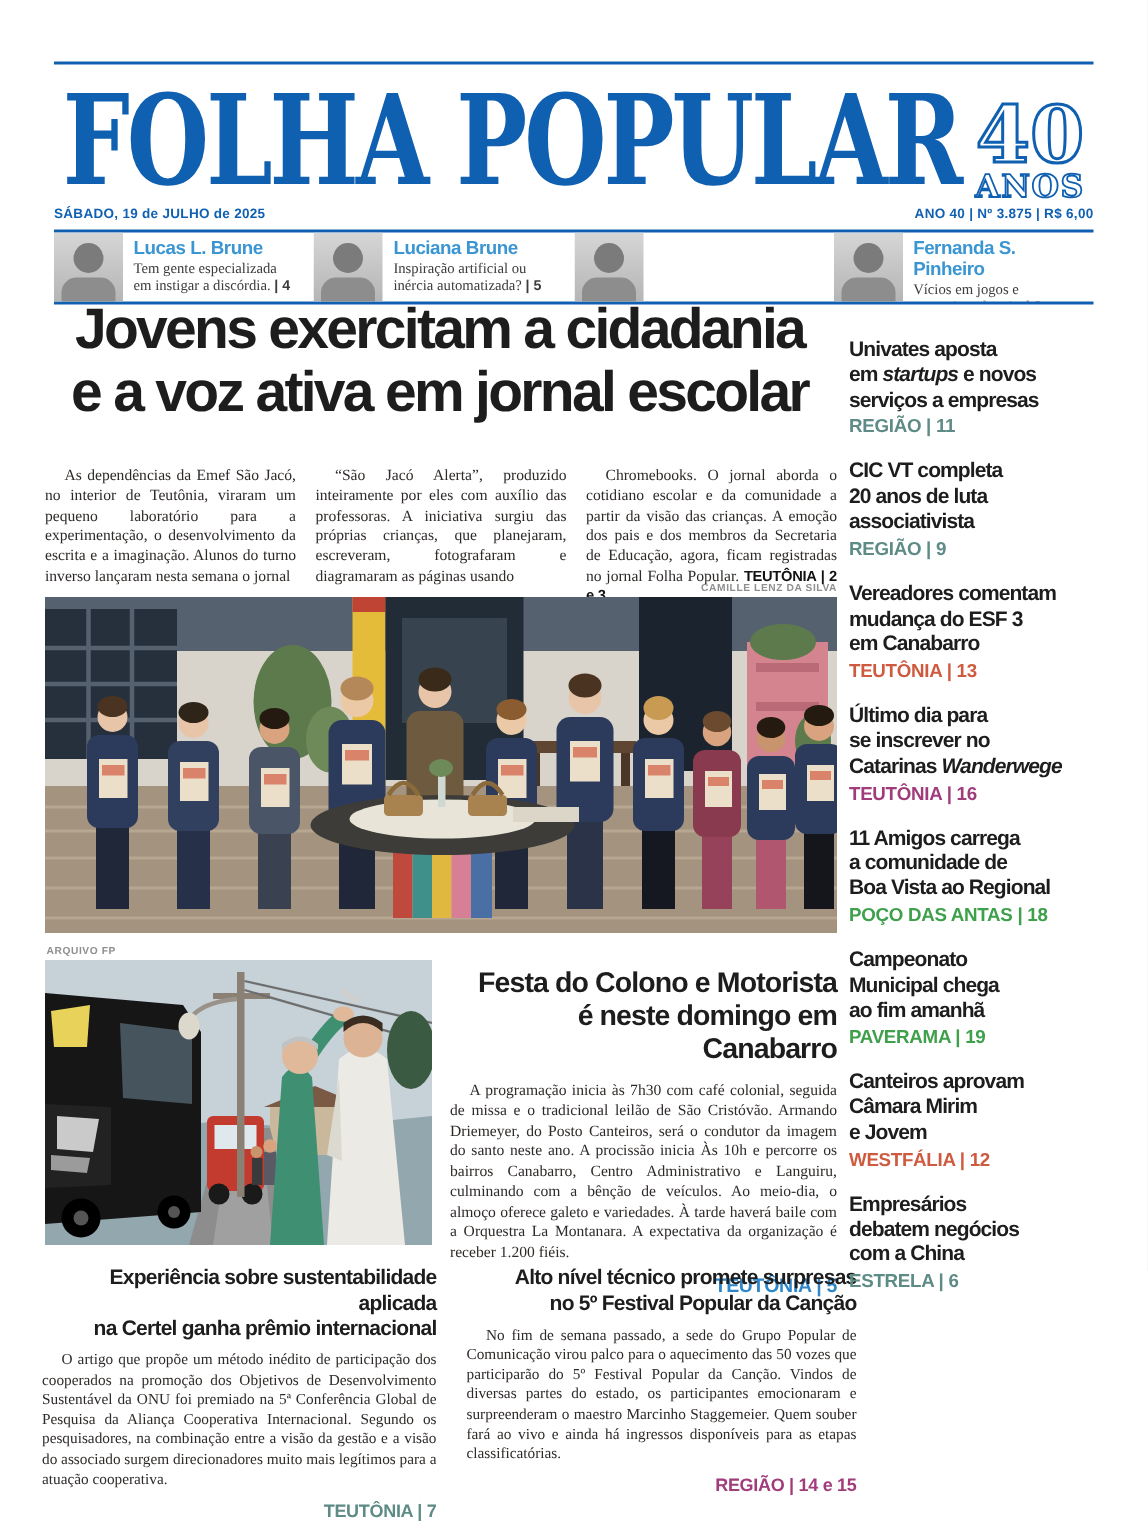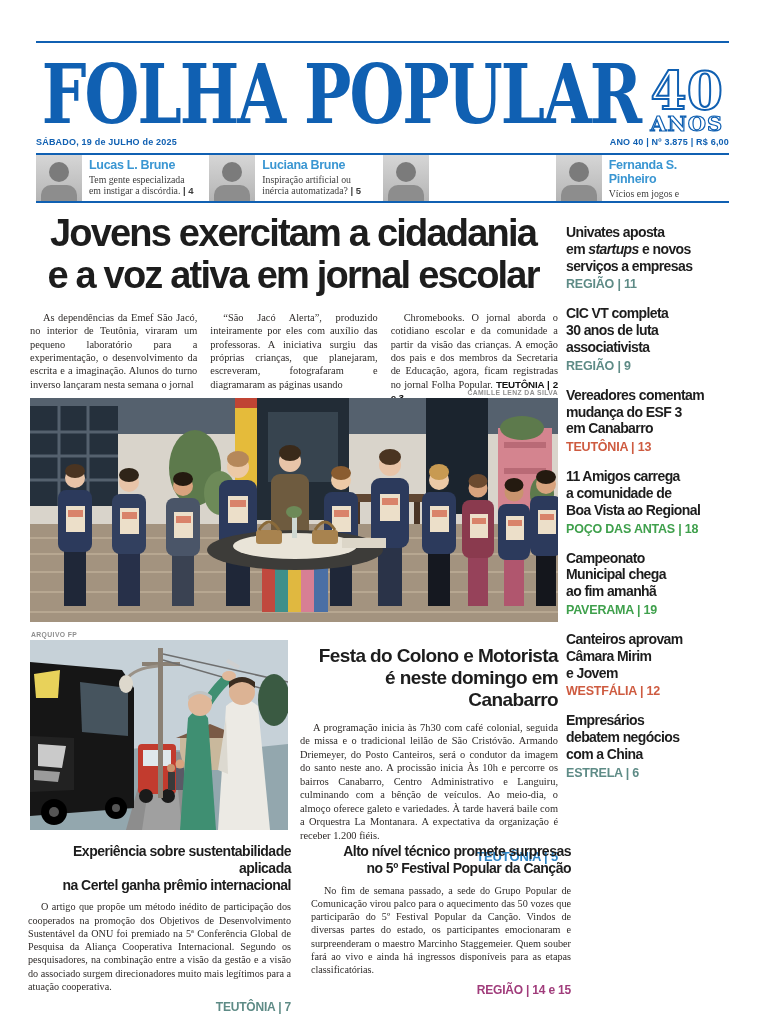--- a/index.html
+++ b/index.html
@@ -30,21 +30,21 @@
   .colphoto:before { content:""; position:absolute; left:50%; top:7px; width:20px; height:20px; border-radius:50%;
                      background:#7b7b7b; transform:translateX(-50%); }
   .colphoto:after { content:""; position:absolute; left:50%; bottom:-4px; width:36px; height:20px; border-radius:10px 10px 0 0;
                     background:#8d8d8d; transform:translateX(-50%); }
   .coltext { padding:3px 4px 0 7px; }
   .colname { font-size:12.5px; font-weight:bold; letter-spacing:-.3px; }
   .colteaser { font-family:"Liberation Serif", serif; font-size:9.8px; line-height:1.16; color:#3c3c3c; margin-top:2px; }
   .colteaser b { font-family:"Liberation Sans", sans-serif; font-size:9.5px; }
 
   
-  .headline { position:absolute; top:213px; left:26px; width:534px; text-align:center;
+  .headline { position:absolute; top:200px; left:26px; width:534px; text-align:center;
               font-size:38px; font-weight:bold; letter-spacing:-1.8px; line-height:1.1; color:#1d1d1d; }
   .lead-body { position:absolute; top:311px; left:30px; width:528px; display:flex; gap:13px; }
   .lead-body .col { flex:1 1 0; font-family:"Liberation Serif", serif; font-size:10.4px; line-height:1.28;
                     text-align:justify; color:#2e2a28; text-indent:13px; }
   .lead-tag { font-family:"Liberation Sans", sans-serif; font-weight:bold; font-size:9.8px; letter-spacing:-.2px; color:#111; }
   .photo-credit { position:absolute; font-size:6.8px; color:#8f8f8f; letter-spacing:.4px; font-weight:bold; }
   .credit-lead { top:389px; left:30px; width:528px; text-align:right; }
   .credit-arquivo { top:631px; left:31px; }
   .photo-frame { position:absolute; overflow:hidden; background:#cfcac2; }
   .lead-photo { top:398px; left:30px; width:528px; height:224px; }
@@ -365,31 +365,37 @@
 
   <div class="sidebar">
     <div class="sb-item">
       <div class="sb-head ml"><span>Univates aposta
 em </span><span class="it">startups</span><span> e novos
 serviços a empresas</span></div>
       <div class="sb-tag" style="color: rgb(94, 139, 134);">REGIÃO | 11</div>
     </div>
     <div class="sb-item">
       <div class="sb-head ml"><span>CIC VT completa
-30 anos de luta
+20 anos de luta
 associativista</span><span class="it"></span><span></span></div>
       <div class="sb-tag" style="color: rgb(94, 139, 134);">REGIÃO | 9</div>
     </div>
     <div class="sb-item">
       <div class="sb-head ml"><span>Vereadores comentam
 mudança do ESF 3
 em Canabarro</span><span class="it"></span><span></span></div>
       <div class="sb-tag" style="color: rgb(206, 91, 64);">TEUTÔNIA | 13</div>
     </div>
     <div class="sb-item">
+      <div class="sb-head ml"><span>Último dia para
+se inscrever no
+Catarinas </span><span class="it">Wanderwege</span><span></span></div>
+      <div class="sb-tag" style="color: rgb(160, 60, 123);">TEUTÔNIA | 16</div>
+    </div>
+    <div class="sb-item">
       <div class="sb-head ml"><span>11 Amigos carrega
 a comunidade de
 Boa Vista ao Regional</span><span class="it"></span><span></span></div>
       <div class="sb-tag" style="color: rgb(63, 160, 76);">POÇO DAS ANTAS | 18</div>
     </div>
     <div class="sb-item">
       <div class="sb-head ml"><span>Campeonato
 Municipal chega
 ao fim amanhã</span><span class="it"></span><span></span></div>
       <div class="sb-tag" style="color: rgb(63, 160, 76);">PAVERAMA | 19</div>

